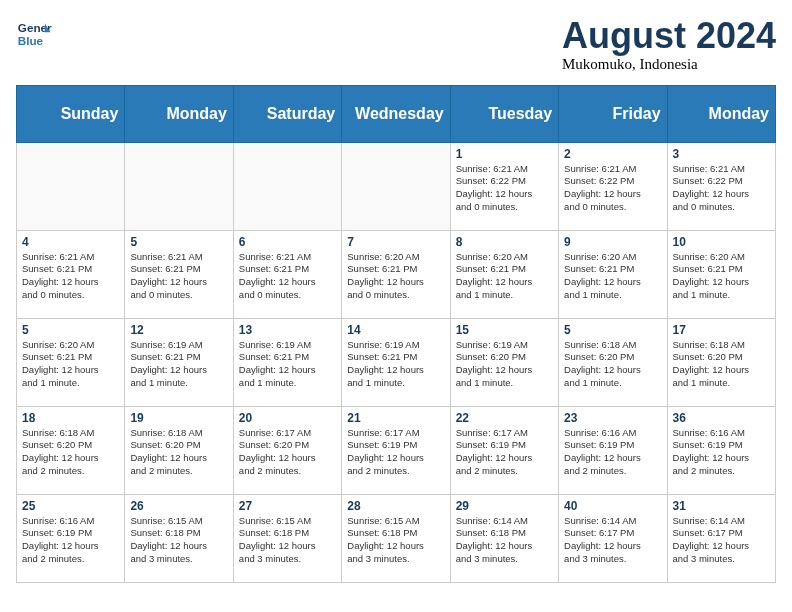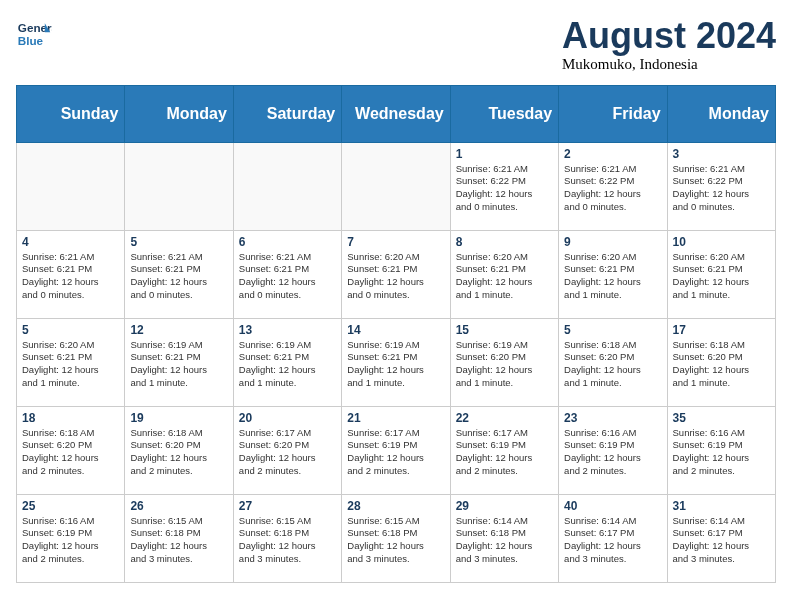--- a/index.html
+++ b/index.html
@@ -275,21 +275,21 @@
 and 2 minutes.</div>
         </td>
         <td>
           <span class="day-number">23</span>
           <div class="day-info" style="white-space: pre-line;">Sunrise: 6:16 AM
 Sunset: 6:19 PM
 Daylight: 12 hours
 and 2 minutes.</div>
         </td>
         <td>
-          <span class="day-number">35</span>
+          <span class="day-number">36</span>
           <div class="day-info" style="white-space: pre-line;">Sunrise: 6:16 AM
 Sunset: 6:19 PM
 Daylight: 12 hours
 and 2 minutes.</div>
         </td>
       </tr>
       <tr>
         <td>
           <span class="day-number">25</span>
           <div class="day-info" style="white-space: pre-line;">Sunrise: 6:16 AM

